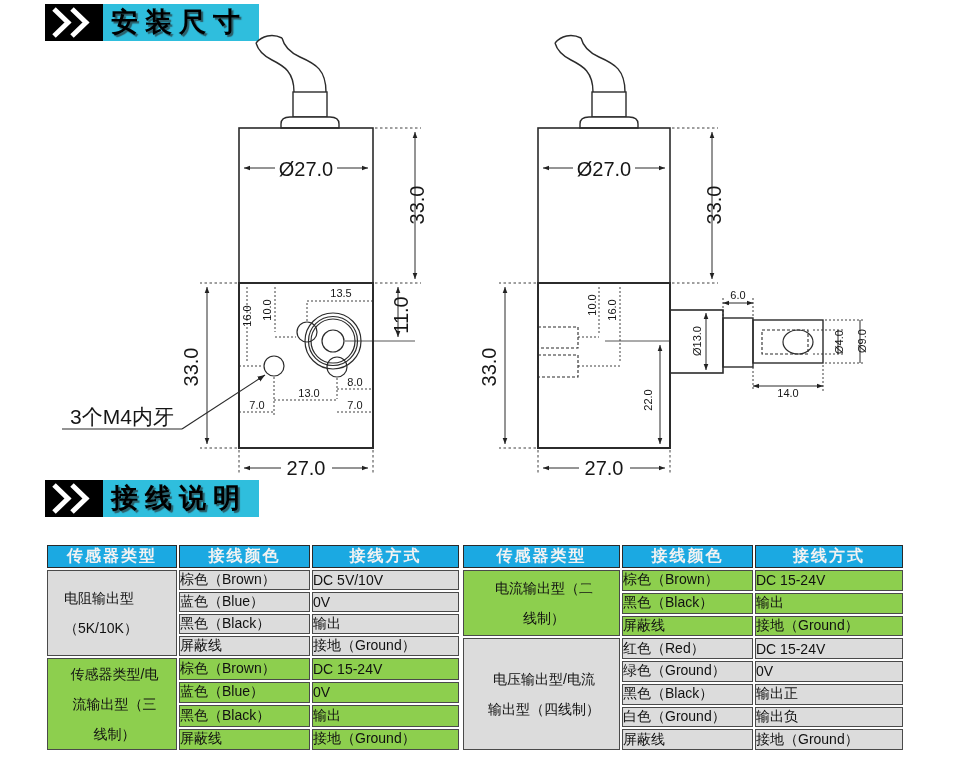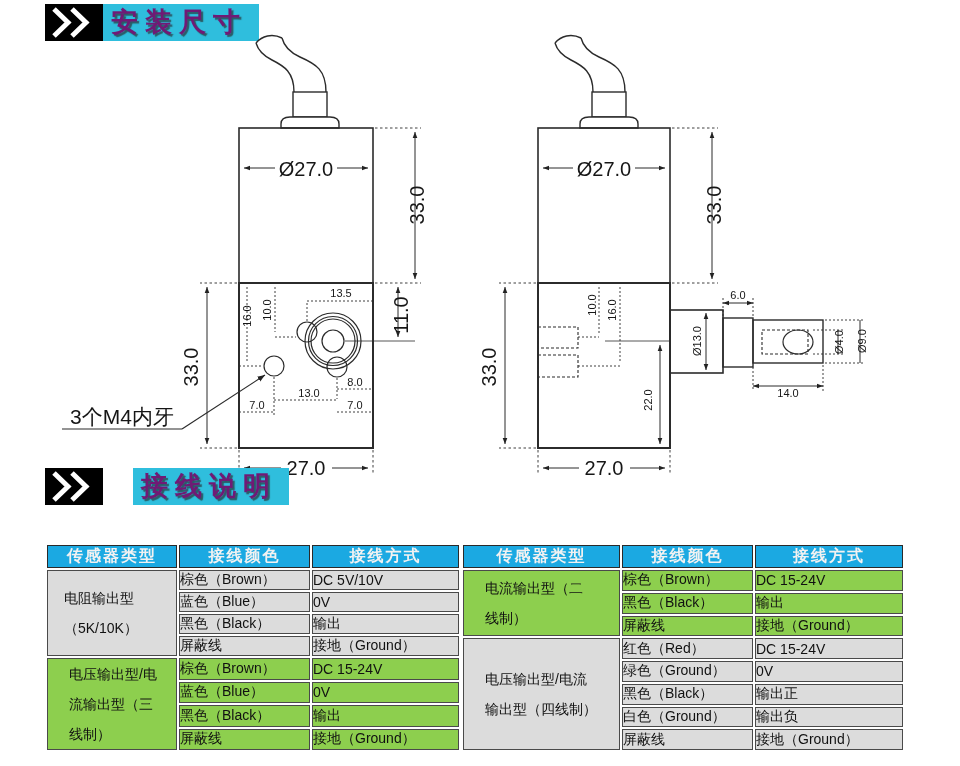--- a/index.html
+++ b/index.html
@@ -3,39 +3,39 @@
 <meta charset="utf-8">
 <style>
   * { margin:0; padding:0; box-sizing:border-box; }
   html,body { width:960px; height:766px; background:#fff; overflow:hidden;
               font-family:"Liberation Sans","DejaVu Sans",sans-serif; }
   .stage { position:relative; width:960px; height:766px; background:#fff; }
 
   
   .badge { position:absolute; display:flex; height:37px; }
   .badge-arrows { width:58px; background:#000; flex:0 0 58px; }
-  .badge-title { background:#2fbedd; color:#701a75; font-size:27px; font-weight:bold;
+  .badge-title { background:#2fbedd; color:#000000; font-size:27px; font-weight:bold;
                  line-height:37px; padding:0 12px 0 8px; letter-spacing:7px;
                  text-shadow:2px 2px 1px rgba(40,40,40,.65); white-space:nowrap; }
   #badge-install { left:45px; top:4px; }
-  #badge-wiring  { left:45px; top:468px;gap:30px; }
+  #badge-wiring  { left:45px; top:480px; }
 
   svg text { fill:#161616; }
   .dimL { font-size:20px; }
   .dimS { font-size:11px; }
 
   
   .tables { position:absolute; left:45px; top:543px; display:flex; }
   table.wt { border-collapse:separate; border-spacing:2px; table-layout:fixed; }
   table.wt th { background:#1ba9e2; color:#f2f2f2; border:1px solid #2a2a2a;
                 font-size:16px; font-weight:bold; height:23px; letter-spacing:2px; }
   table.wt td { border:1px solid #4a4a4a; font-size:14px; text-align:left;
                 height:19px; color:#111; overflow:hidden; }
   td.type { font-size:16px; white-space:pre-line; line-height:30px; vertical-align:middle;padding-left:16px; }
-  td.type.al-left { text-align:left; padding-left:21px; }
+  td.type.al-left { text-align:center; padding-left:5px; }
   .bg-gray  { background:#dcdcdc; }
   .bg-green { background:#8dcf4e; }
 </style>
 </head>
 <body>
 
 <div class="stage">
 
   <div class="badge" id="badge-install">
     <div class="badge-arrows">
@@ -240,21 +240,21 @@
           </tr>
           <tr>
             <td class="bg-gray">黑色（Black）</td>
             <td class="bg-gray">输出</td>
           </tr>
           <tr>
             <td class="bg-gray">屏蔽线</td>
             <td class="bg-gray">接地（Ground）</td>
           </tr>
           <tr>
-            <td rowspan="4" class="type bg-green al-left">电压输出型/电
+            <td rowspan="4" class="type bg-green al-left">传感器类型/电
 流输出型（三
 线制）</td>
             <td class="bg-green">棕色（Brown）</td>
             <td class="bg-green">DC 15-24V</td>
           </tr>
           <tr>
             <td class="bg-green">蓝色（Blue）</td>
             <td class="bg-green">0V</td>
           </tr>
           <tr>

